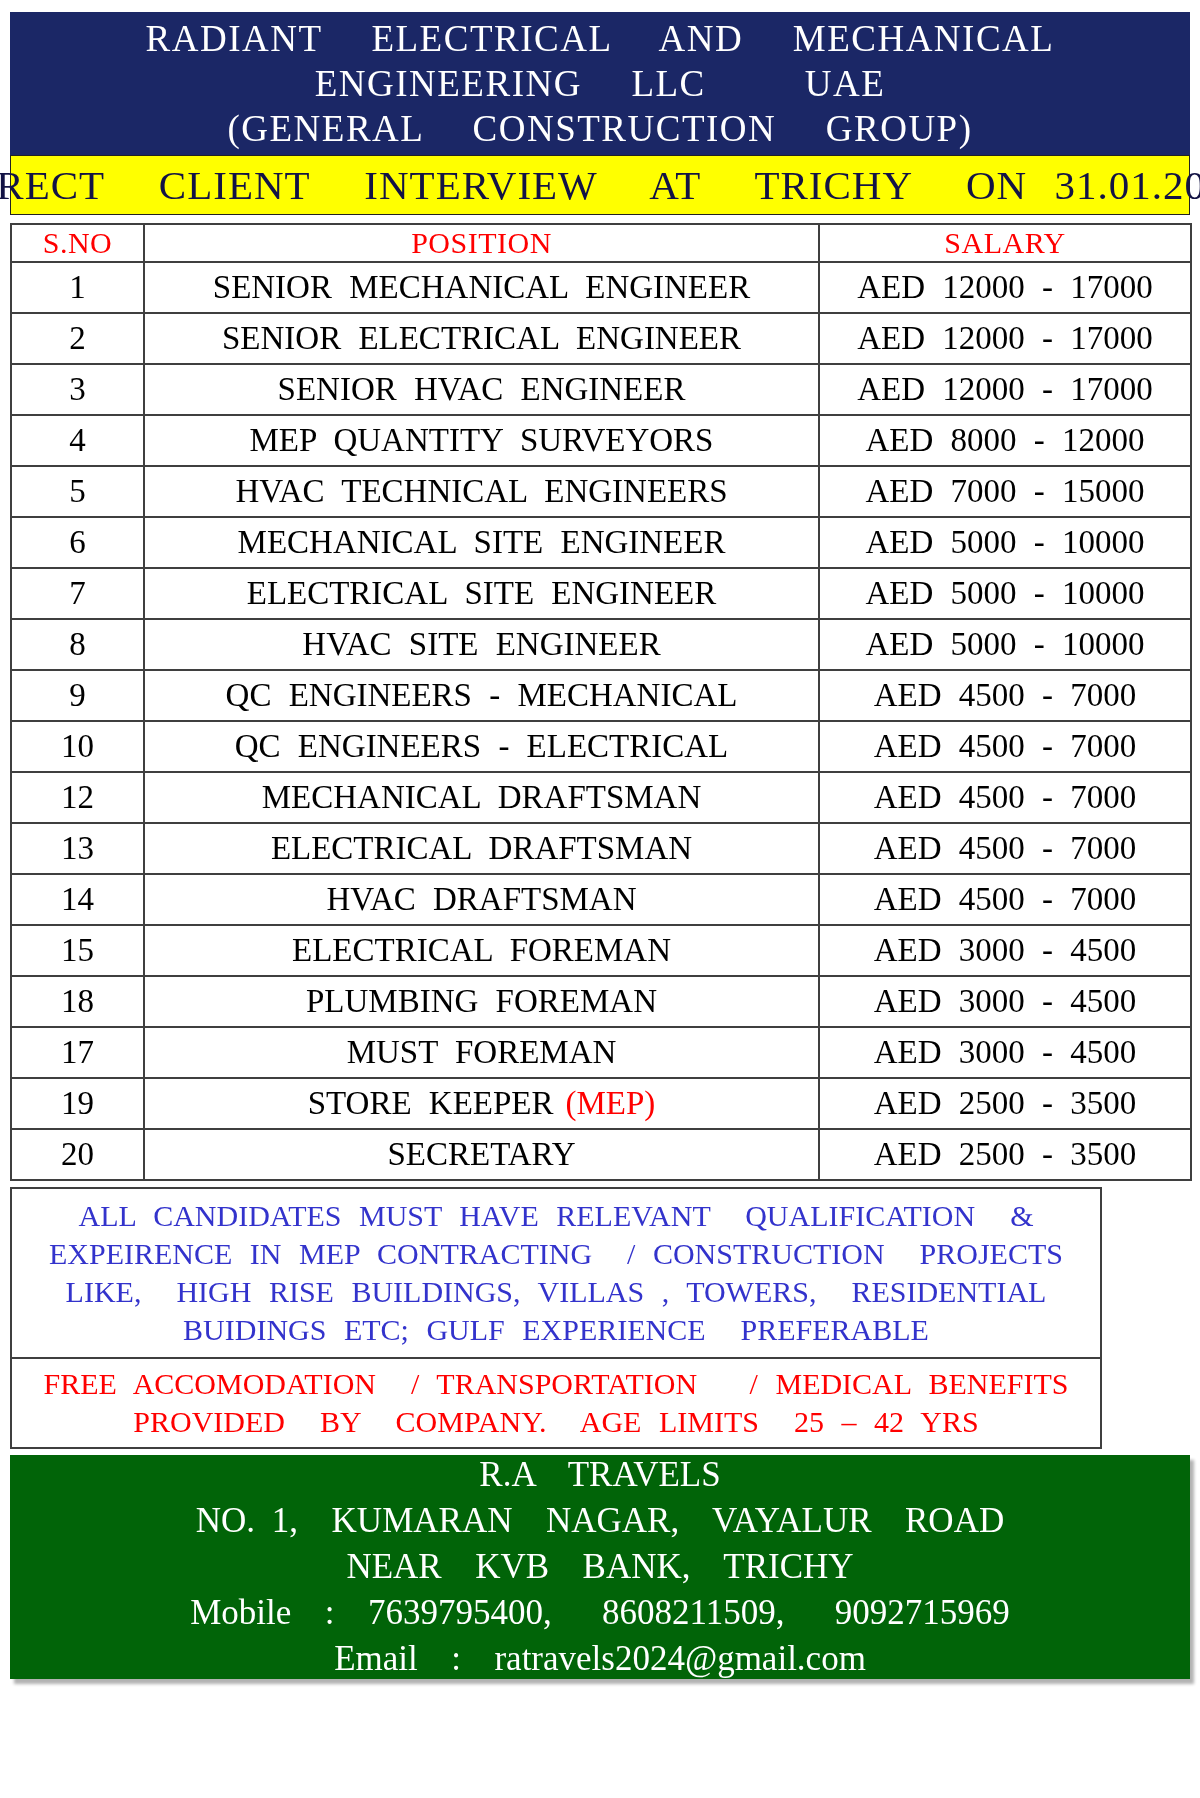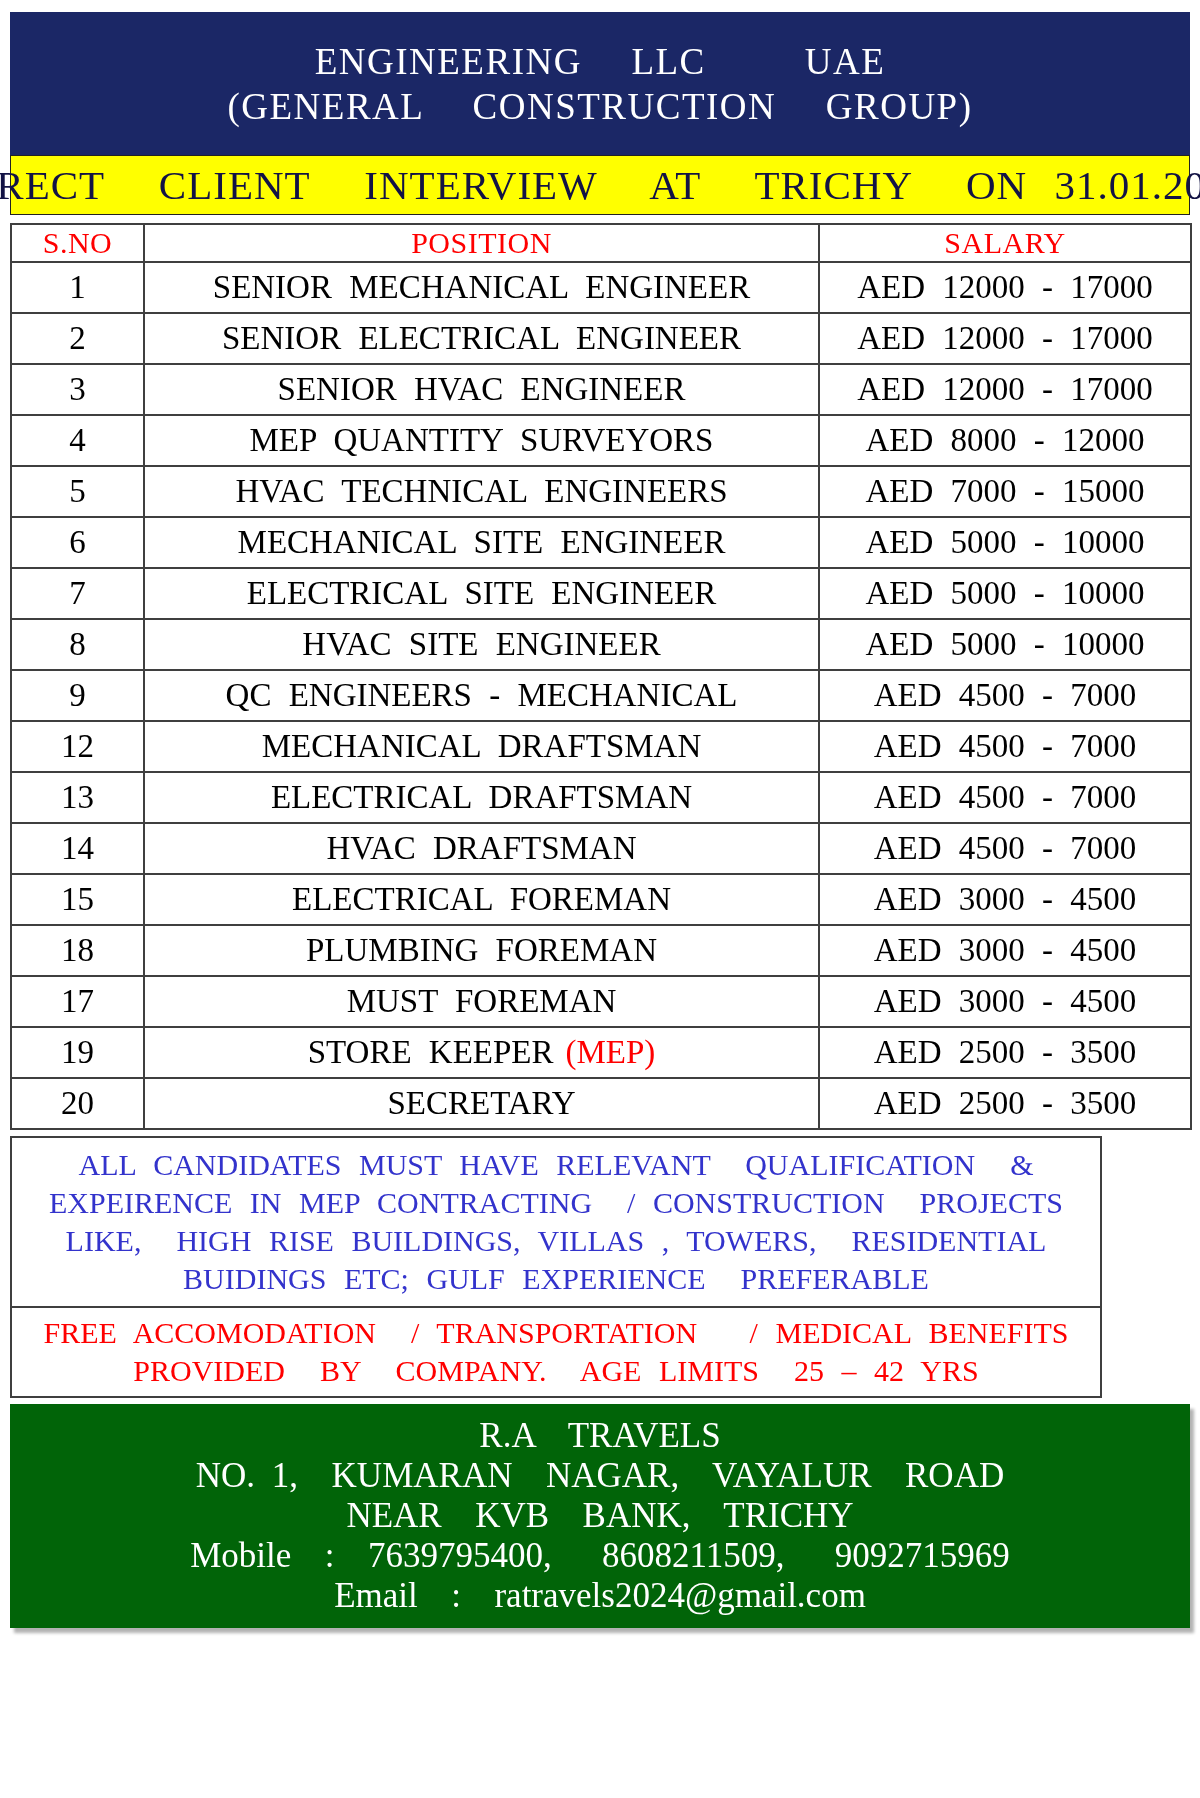--- a/index.html
+++ b/index.html
@@ -108,35 +108,36 @@
   }
 
   
   .green-footer {
     width: 1180px;
     margin-top: 6px;
     background: var(--footer-green);
     color: var(--white);
     height: 224px;
     display: flex; flex-direction: column;
-    justify-content: center; align-items: center;
+    justify-content: space-between; align-items: center;
     text-align: center;
     box-shadow: 4px 5px 3px #b3b3b3;
   }
   .green-footer .footer-line {
     font-size: 35px; line-height: 40px;
     word-spacing: 8px; white-space: pre;
   }
 </style>
 </head>
 <body>
 
 <div class="poster">
 
   <div class="navy-header">
+    <div class="line">RADIANT  ELECTRICAL  AND  MECHANICAL</div>
     <div class="line">ENGINEERING  LLC    UAE</div>
     <div class="line">(GENERAL  CONSTRUCTION  GROUP)</div>
   </div>
 
   <div class="yellow-banner">
     <div class="banner-text">DIRECT  CLIENT  INTERVIEW  AT  TRICHY  ON 31.01.2026</div>
   </div>
 
   <table class="positions">
     <colgroup>
@@ -191,20 +192,25 @@
           <td class="sno-cell">8</td>
           <td class="position-cell"><span>HVAC SITE ENGINEER</span></td>
           <td class="salary-cell">AED 5000 - 10000</td>
         </tr>
         <tr>
           <td class="sno-cell">9</td>
           <td class="position-cell"><span>QC ENGINEERS - MECHANICAL</span></td>
           <td class="salary-cell">AED 4500 - 7000</td>
         </tr>
         <tr>
+          <td class="sno-cell">10</td>
+          <td class="position-cell"><span>QC ENGINEERS - ELECTRICAL</span></td>
+          <td class="salary-cell">AED 4500 - 7000</td>
+        </tr>
+        <tr>
           <td class="sno-cell">12</td>
           <td class="position-cell"><span>MECHANICAL DRAFTSMAN</span></td>
           <td class="salary-cell">AED 4500 - 7000</td>
         </tr>
         <tr>
           <td class="sno-cell">13</td>
           <td class="position-cell"><span>ELECTRICAL DRAFTSMAN</span></td>
           <td class="salary-cell">AED 4500 - 7000</td>
         </tr>
         <tr>

